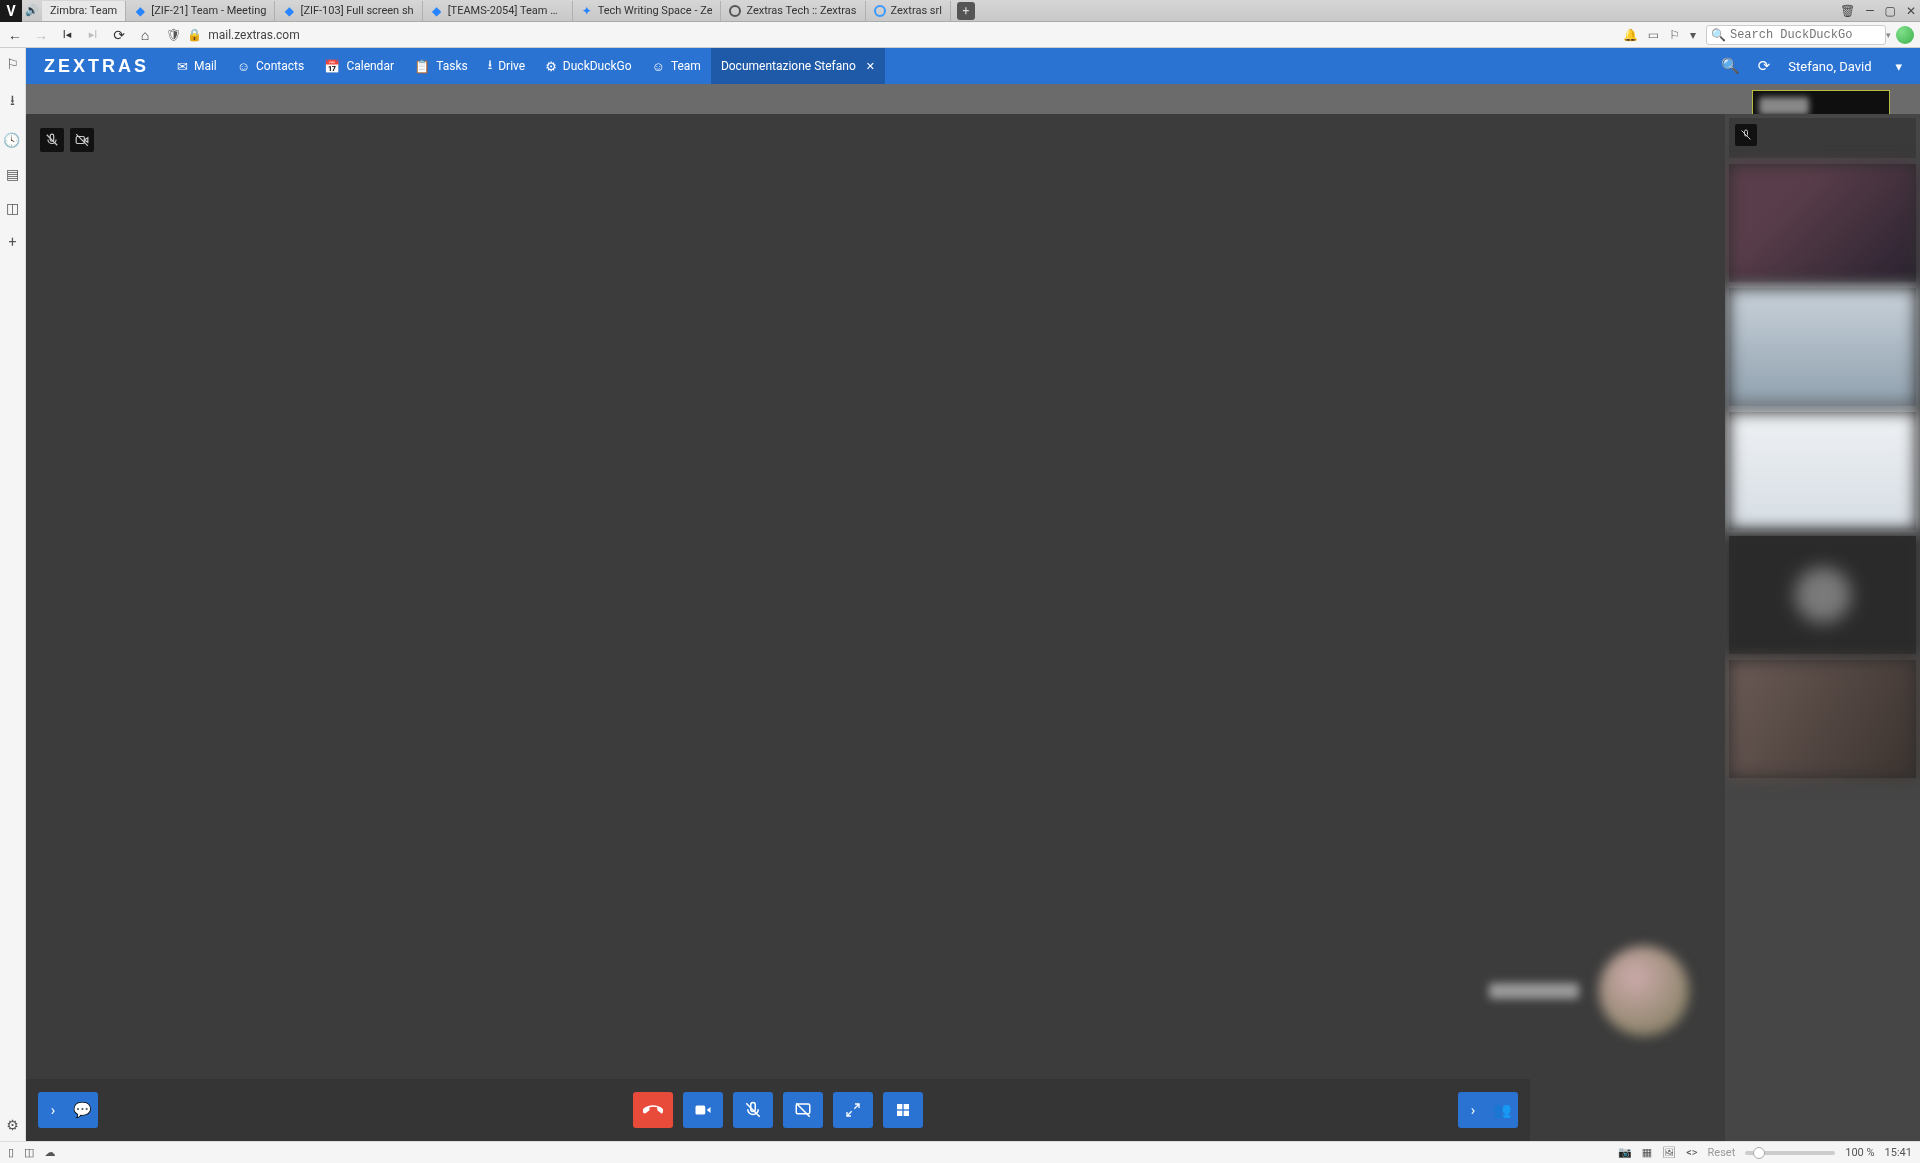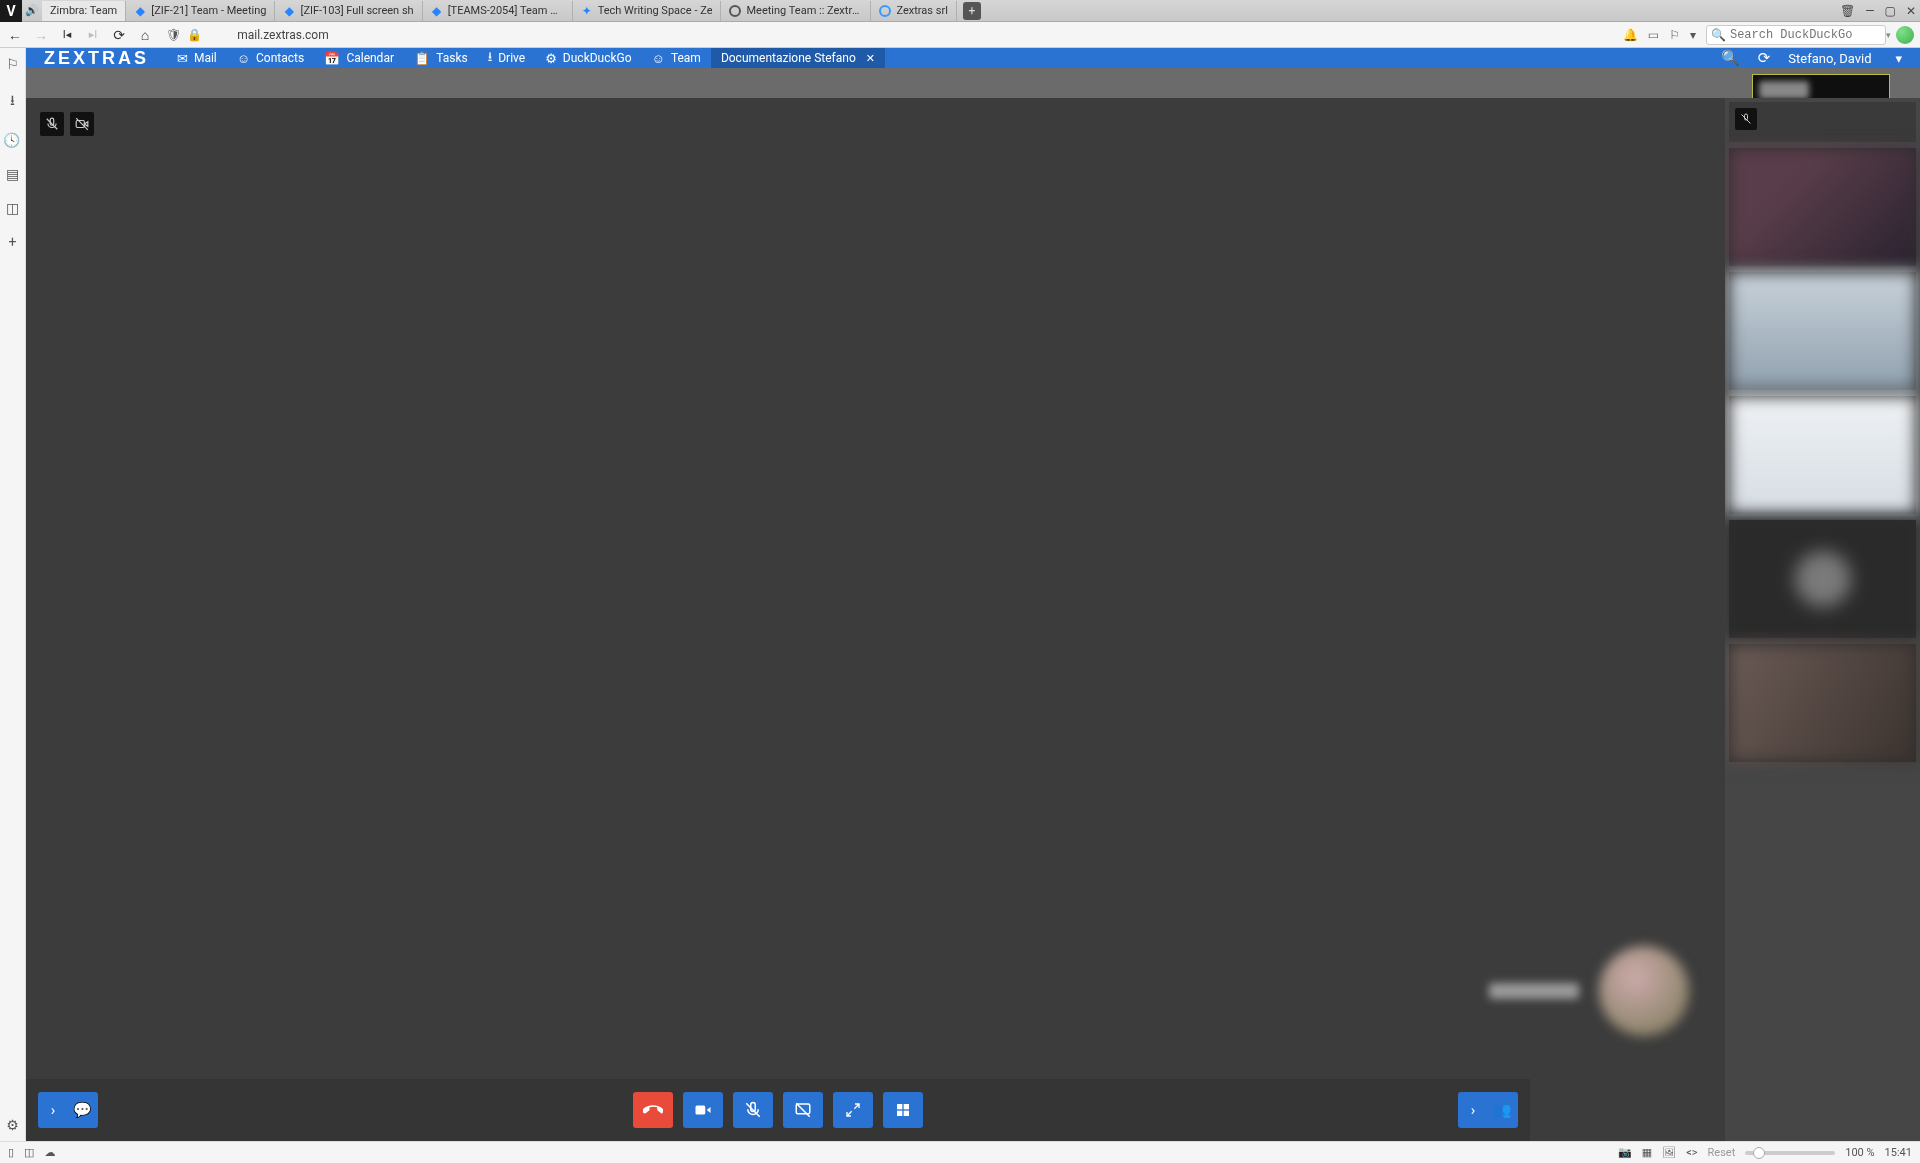--- a/index.html
+++ b/index.html
@@ -19,34 +19,34 @@
 .chrome-tab .lbl { overflow:hidden; text-overflow:ellipsis;}
 .newtab { width:18px;height:18px;background:#555;color:#ddd;border-radius:3px;display:flex;align-items:center;justify-content:center;margin-left:6px;font-size:12px;}
 .win-controls { position:absolute; right:4px; top:0; height:22px; display:flex; align-items:center; gap:10px; font-size:12px; color:#444;}
 .win-controls span { cursor:default;}
 
 
 .browser-bar { height:26px; background:#f5f5f5; border-bottom:1px solid #ccc; display:flex; align-items:center; padding:0 6px; gap:8px; font-size:12px; color:#555;}
 .browser-bar .nav-btn { width:18px; text-align:center; font-size:14px; color:#333;}
 .addr { flex:0 0 auto; display:flex; align-items:center; gap:6px; margin-left:4px;}
 .addr .shield, .addr .lock { font-size:12px;}
-.addr .url { color:#444;margin-left:29px; }
+.addr .url { color:#444; }
 .browser-bar .spacer { flex:1; }
 .browser-bar .right-icons { display:flex; align-items:center; gap:10px; }
 .searchbox { width:180px; height:20px; border:1px solid #ccc; border-radius:3px; background:#fff; display:flex; align-items:center; padding:0 4px; gap:4px; color:#888;}
 .searchbox input { border:none; outline:none; font-size:12px; flex:1; background:transparent;font-family:Liberation Mono, monospace;}
 .avatar-dot { width:18px;height:18px;border-radius:50%;background:radial-gradient(circle at 30% 30%, #7fe08a, #3cb04a);}
 
 
 .side-panel { position:absolute; left:0; top:48px; bottom:22px; width:26px; background:#f5f5f5; border-right:1px solid #ddd; display:flex; flex-direction:column; align-items:center; padding-top:8px; gap:18px; color:#555; font-size:14px;}
 .side-panel .bottom { margin-top:auto; margin-bottom:8px;}
 
 
 .app { position:absolute; left:26px; right:0; top:48px; bottom:22px; display:flex; flex-direction:column;}
-.app-header { height:20px; background:#2b73d2; color:#fff; display:flex; align-items:center; font-size:12px;}
+.app-header { height:36px; background:#2b73d2; color:#fff; display:flex; align-items:center; font-size:12px;}
 .app-header .logo { font-weight:700; font-size:18px; letter-spacing:3px; padding:0 18px; font-family: "Arial Black", sans-serif;}
 .app-header .tabs { display:flex; align-items:center; height:100%;}
 .app-tab { display:flex; align-items:center; gap:6px; padding:0 10px; height:100%; cursor:default;}
 .app-tab .ico { font-size:13px; }
 .app-tab.active { background:#1f5aa8;}
 .app-tab .close { margin-left:4px; font-size:11px;}
 .app-header .right { margin-left:auto; display:flex; align-items:center; gap:18px; padding-right:18px;}
 .app-header .right .ico { font-size:15px;}
 .user-menu { display:flex; align-items:center; gap:24px; font-size:13px;}
 
@@ -118,21 +118,21 @@
   <div class="chrome-tab">
       <span class="favicon jira">◆</span>
       <span class="lbl">[TEAMS-2054] Team Me</span>
     </div>
   <div class="chrome-tab">
       <span class="favicon conf">✦</span>
       <span class="lbl">Tech Writing Space - Ze</span>
     </div>
   <div class="chrome-tab">
       <span class="favicon zx"></span>
-      <span class="lbl">Meeting Team :: Zextras</span>
+      <span class="lbl">Zextras Tech :: Zextras</span>
     </div>
   <div class="chrome-tab">
       <span class="favicon circ"></span>
       <span class="lbl">Zextras srl</span>
     </div>
   <div class="newtab">+</div>
   <div class="win-controls">
     <span>🗑</span>
     <span>—</span>
     <span>▢</span>

